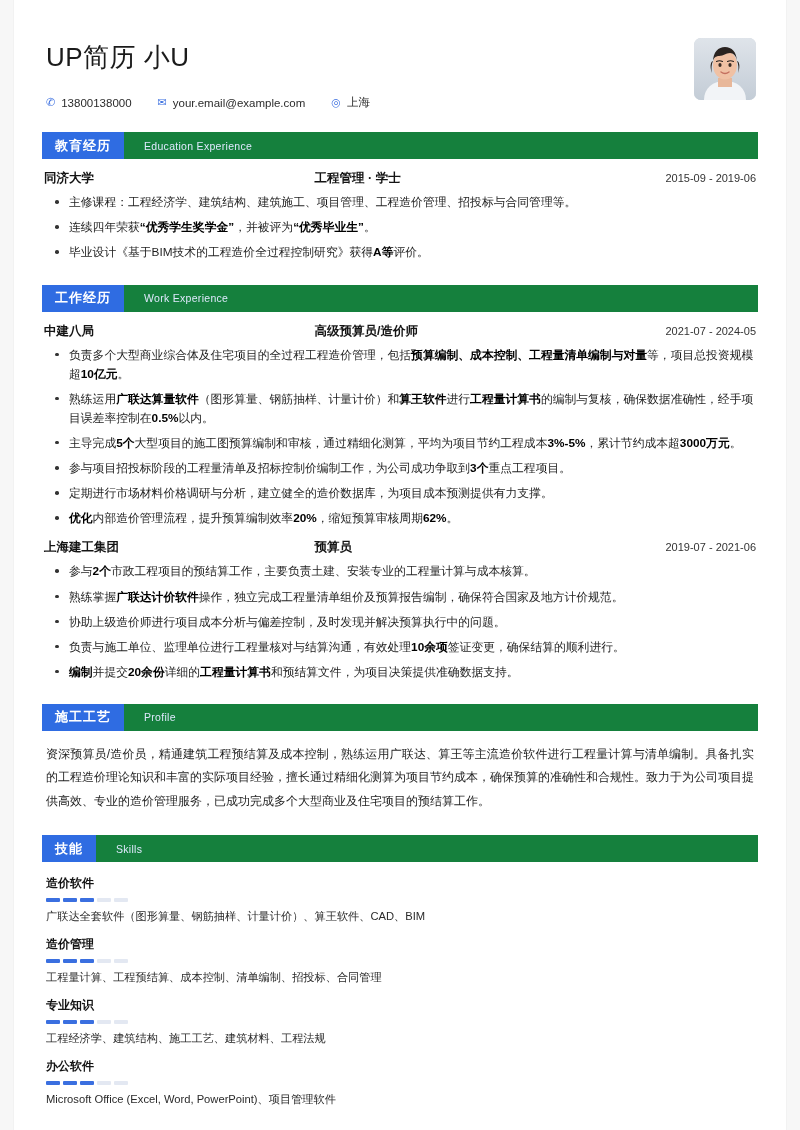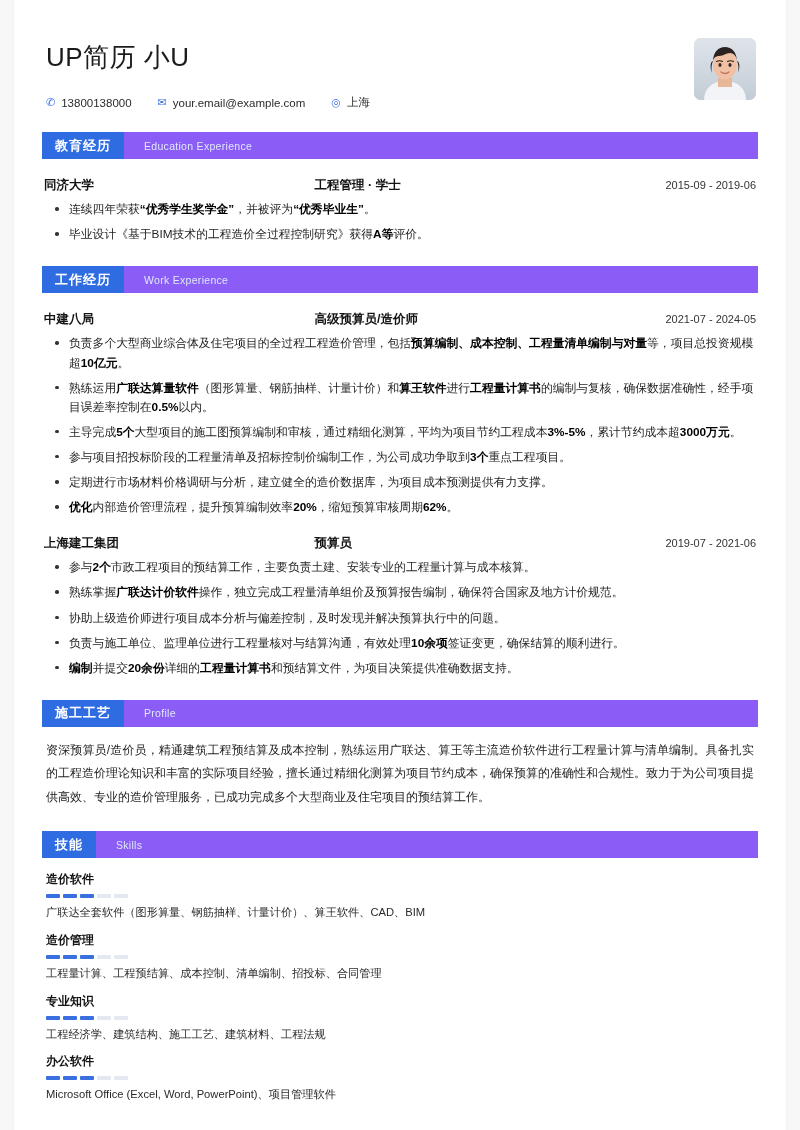--- a/index.html
+++ b/index.html
@@ -35,35 +35,35 @@
   .avatar {
     width:62px; height:62px; border-radius:7px;
     margin-top:-4px; margin-right:2px;
     overflow:hidden; flex:0 0 auto;
     background:#cdd4dc; position:relative;
   }
   .avatar svg { display:block; width:100%; height:100%; }
 
   
   .sec { margin-top:22px; }
-  .secbar { display:flex; align-items:stretch; height:27px; background:#8b5cf6; }
+  .secbar { display:flex; align-items:stretch; height:27px; background:#15803d; }
   .secbar .zh {
     background:#2f6ce2; color:#fff;
     font-size:13px; font-weight:bold;
     display:flex; align-items:center;
     padding:0 13px; letter-spacing:1px;
   }
   .secbar .en {
     color:#dfe8fd; font-size:10.5px;
     display:flex; align-items:center; padding:0 20px;
     letter-spacing:.3px;
   }
 
   
-  .entry { margin-top:18px; }
+  .entry { margin-top:11px; }
   .entry-head {
     display:flex; align-items:baseline;
     font-size:12.5px; font-weight:bold; color:#141414;
     padding:0 2px 0 2px;
   }
   .eh-org { width:38%; }
   .eh-role { width:30%; text-align:left; }
   .eh-date { flex:1; text-align:right; font-size:11px; font-weight:400; color:#333; }
 
   ul.bullets { list-style:none; margin:6px 0 0 0; }
@@ -146,20 +146,21 @@
         <div class="en">Education Experience</div>
       </div>
       <div>
         <div class="entry">
           <div class="entry-head">
             <div class="eh-org">同济大学</div>
             <div class="eh-role">工程管理 · 学士</div>
             <div class="eh-date">2015-09 - 2019-06</div>
           </div>
           <ul class="bullets">
+              <li>主修课程：工程经济学、建筑结构、建筑施工、项目管理、工程造价管理、招投标与合同管理等。</li>
               <li>连续四年荣获<b>“优秀学生奖学金”</b>，并被评为<b>“优秀毕业生”</b>。</li>
               <li>毕业设计《基于BIM技术的工程造价全过程控制研究》获得<b>A等</b>评价。</li>
             </ul>
         </div>
       </div>
     </div>
 
     <div class="sec">
       <div class="secbar">
         <div class="zh">工作经历</div>

